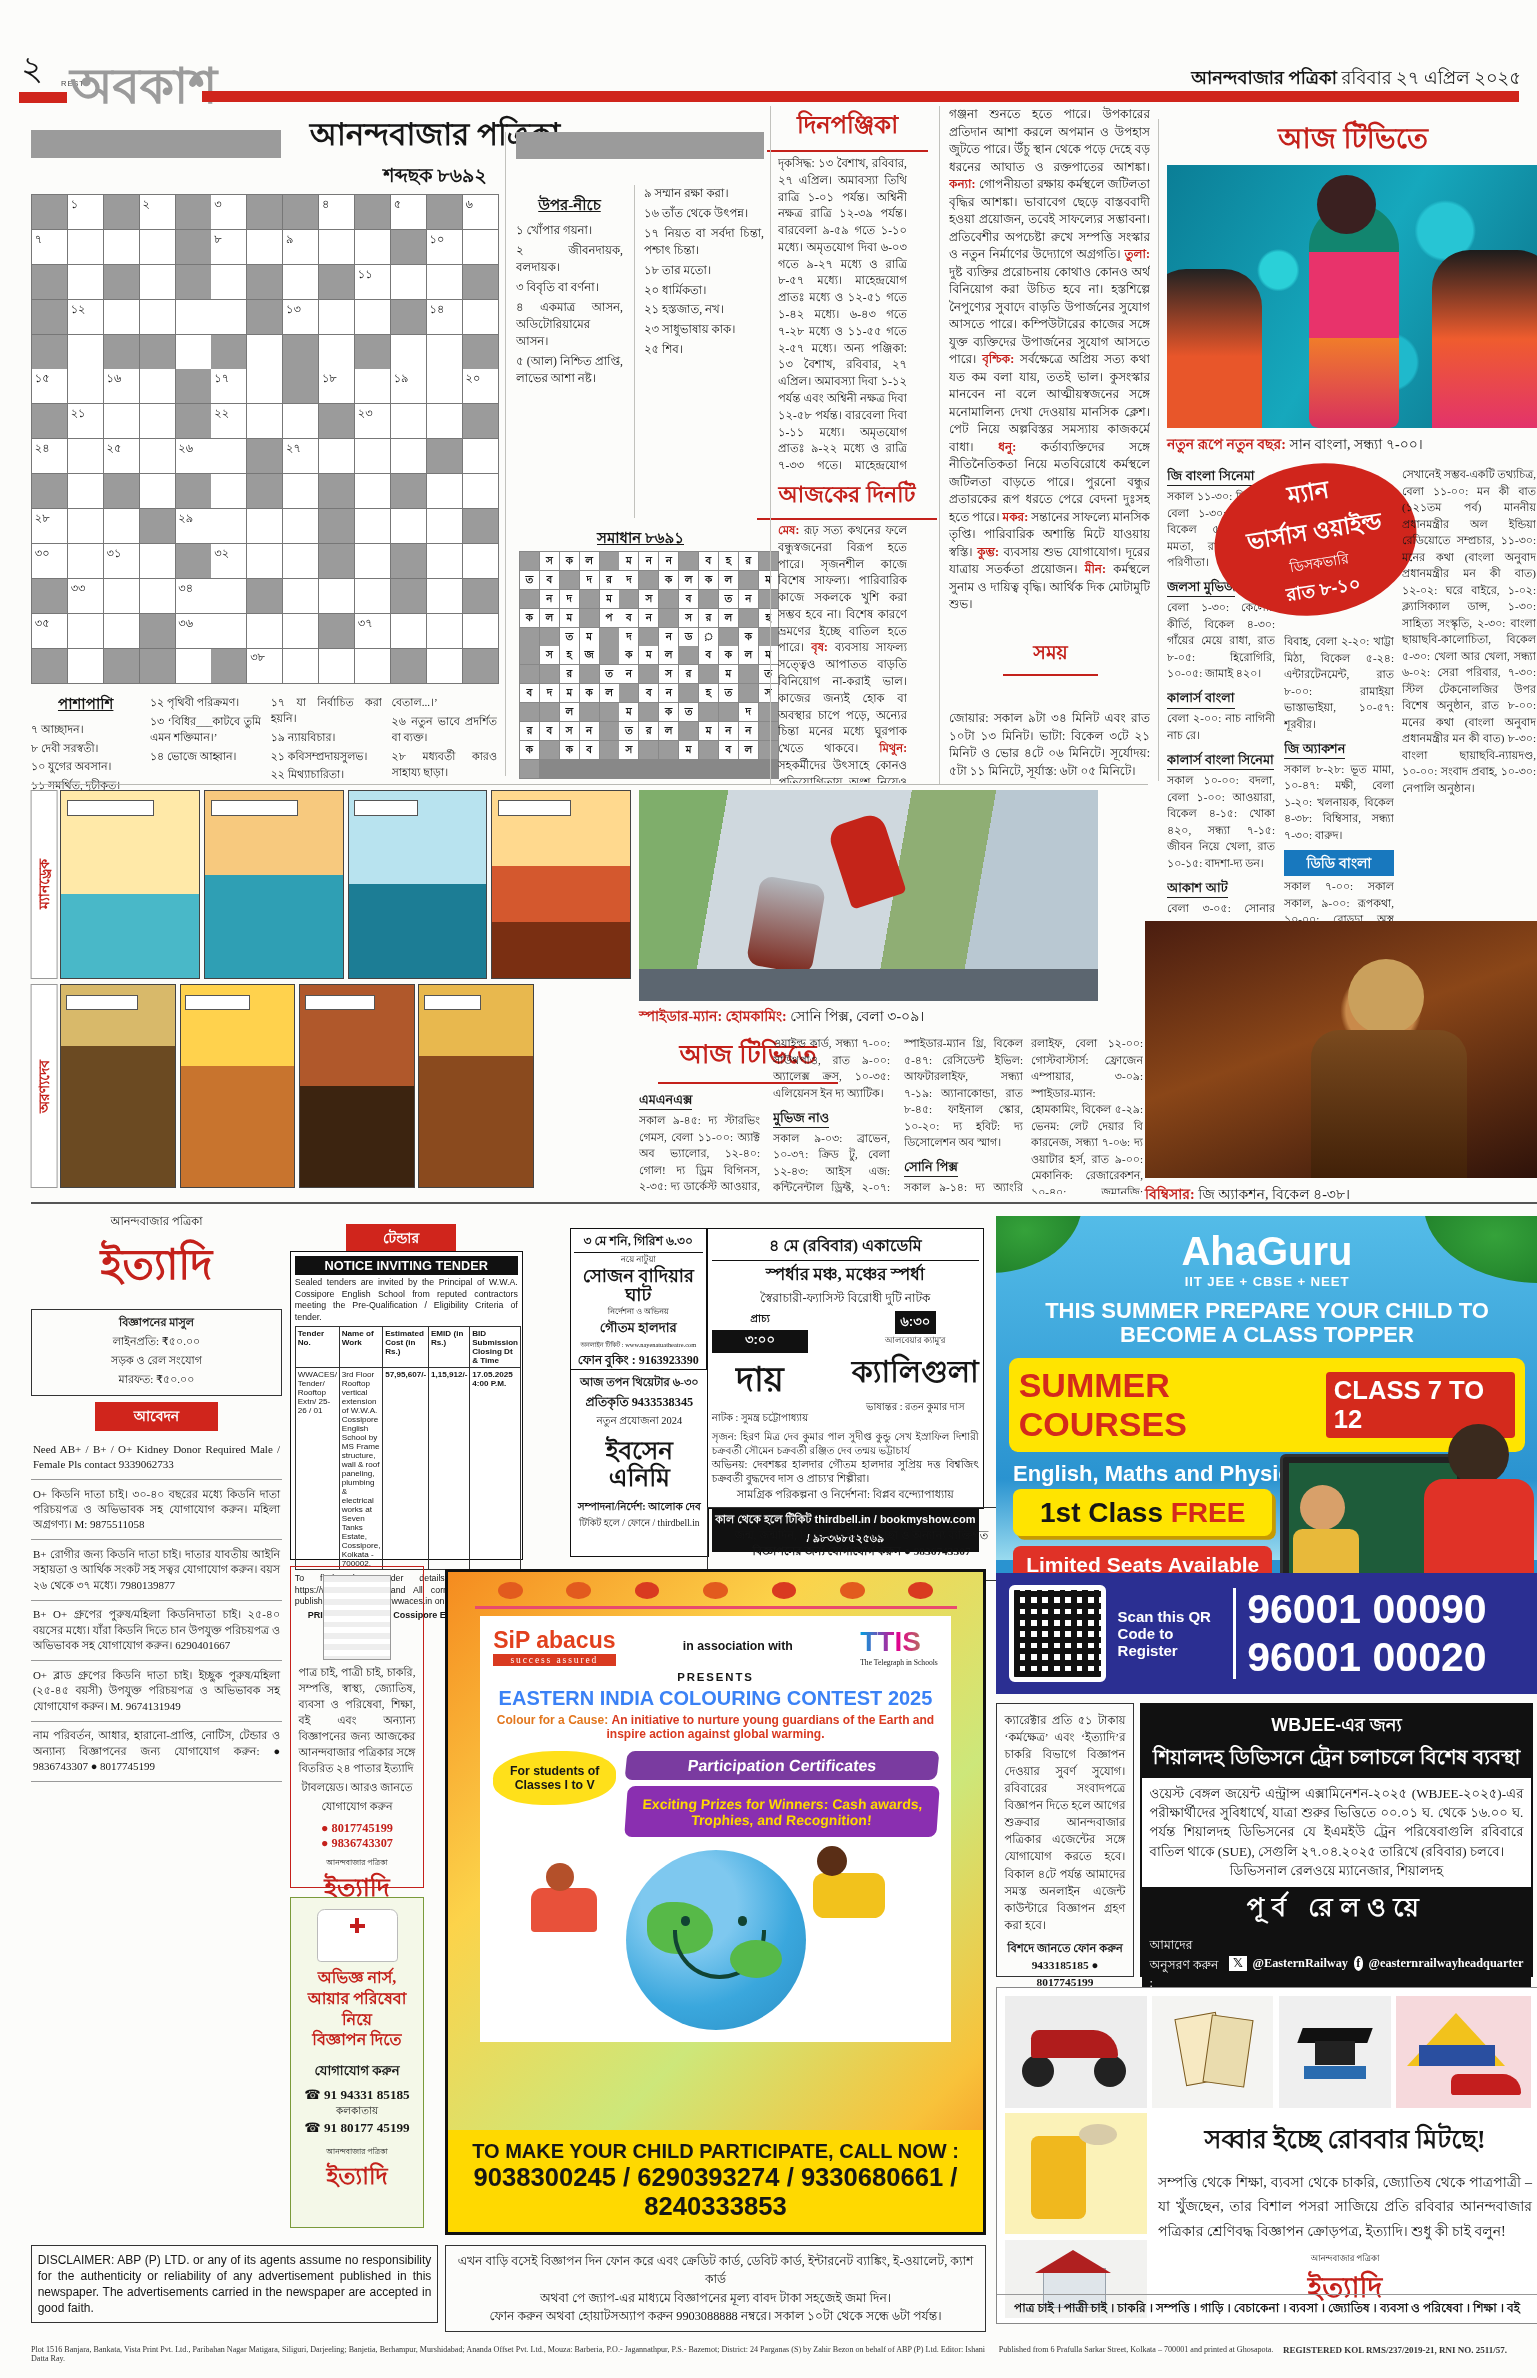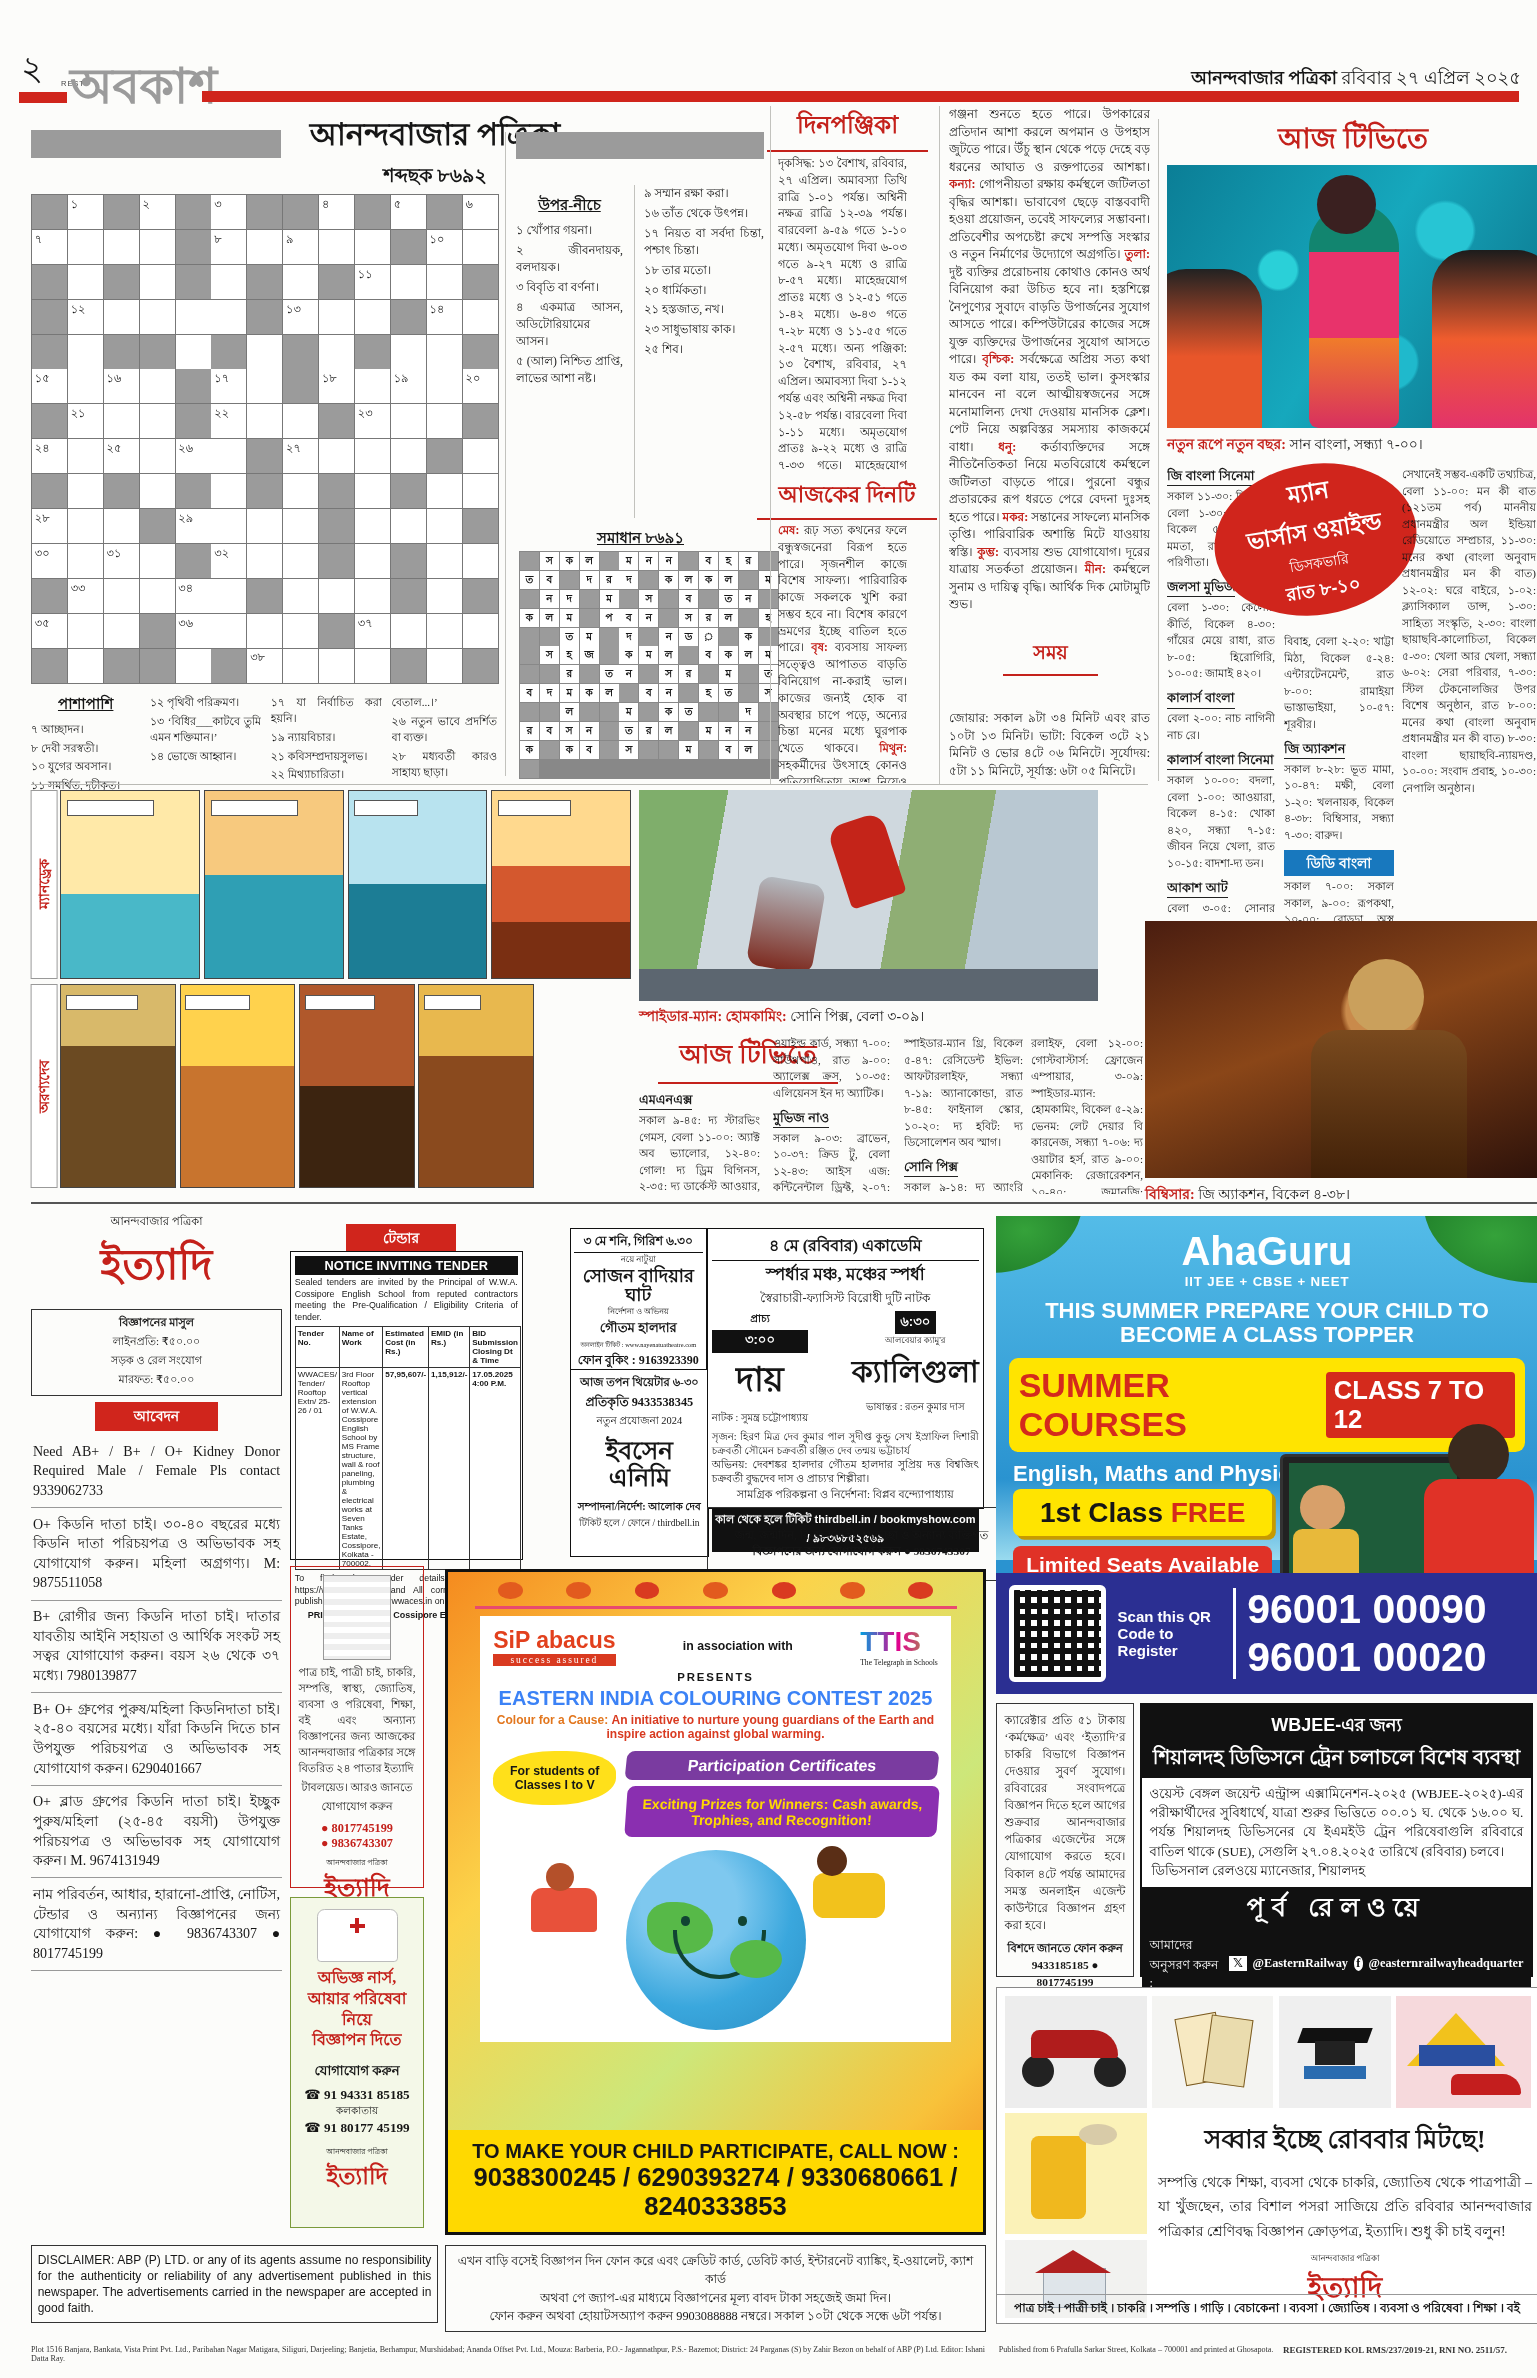--- a/index.html
+++ b/index.html
@@ -41,21 +41,21 @@
       writing-mode:vertical-rl;transform:rotate(180deg);text-align:center;font-size:14px;font-family:"Liberation Sans",sans-serif}
   .panelrow{display:flex;gap:3.8px;flex:1}
   .panel{flex:1;border:0.9px solid #444;position:relative;overflow:hidden}
   .capbox{position:absolute;background:#fff;border:0.9px solid #555;height:13.2px;width:62%;left:4%;top:5%}
   
   .tab{background:#d0251c;color:#fff;font-weight:bold;text-align:center;font-size:14px;padding:2.8px 0;font-family:"Liberation Sans",sans-serif}
   .box{border:1.9px solid #111;background:#fff}
   .blackbar{background:#111;color:#fff;font-weight:bold;text-align:center;font-family:"Liberation Sans",sans-serif}
   table.tnd{border-collapse:collapse;width:100%;font-size:8.1px;font-family:"Liberation Sans",sans-serif}
   table.tnd th,table.tnd td{border:0.9px solid #333;padding:1.9px;vertical-align:top;text-align:left}
-  .clsad{border-bottom:0.9px solid #999;padding:6.6px 1.9px;font-size:14px;line-height:1.4;text-align:justify}
+  .clsad{border-bottom:0.9px solid #999;padding:6.6px 1.9px;font-size:11px;line-height:1.4;text-align:justify}
   .chip{border-radius:7.6px;text-align:center;font-family:"Liberation Sans",sans-serif;font-weight:bold}
   .qr{width:87px;height:87px;background:
       repeating-linear-gradient(0deg,#111 0 5.7px,transparent 5.7px 11.4px),
       repeating-linear-gradient(90deg,#111 0 5.7px,#fff 5.7px 11.4px);border:5.7px solid #fff;border-radius:5.7px}
   .earth{width:180px;height:180px;border-radius:50%;background:radial-gradient(circle at 35% 30%,#7ec8ef 0 28%,#3aa7dd 60%,#2b8ec4);position:relative;margin:0 auto}
   .earth:before{content:"";position:absolute;width:66px;height:52px;background:#57b948;border-radius:40% 60% 50% 50%;left:21px;top:52px}
   .earth:after{content:"";position:absolute;width:52px;height:38px;background:#57b948;border-radius:50%;right:24px;top:90px}
   .smile{position:absolute;width:85px;height:45px;border:4.7px solid #143;border-top:none;border-radius:0 0 85px 85px;left:47px;top:80px}
   .eye{position:absolute;width:9.5px;height:9.5px;background:#143;border-radius:50%;top:66px}
 </style>
@@ -868,21 +868,21 @@
     <div class="b" style="margin-top:5.7px">বিশদে জানতে ফোন করুন</div>
     <div class="b">9433185185 ● 8017745199</div>
   </div>
 
   <div class="abs" style="left:1140px;top:1703px;width:393px;height:274px;border:2.8px solid #111;box-sizing:border-box;background:#fff">
     <div class="blackbar" style="padding:5.7px 0 3.8px">
       <div style="font-size:18px">WBJEE-এর জন্য</div>
       <div style="font-size:20px">শিয়ালদহ ডিভিসনে ট্রেন চলাচলে বিশেষ ব্যবস্থা</div>
     </div>
     <div class="jus" style="font-size:13.2px;line-height:1.45;padding:5.7px 7.6px 0">ওয়েস্ট বেঙ্গল জয়েন্ট এন্ট্রান্স এক্সামিনেশন-২০২৫ (WBJEE-২০২৫)-এর পরীক্ষার্থীদের সুবিধার্থে, যাত্রা শুরুর ভিত্তিতে ০০.০১ ঘ. থেকে ১৬.০০ ঘ. পর্যন্ত শিয়ালদহ ডিভিসনের যে ইএমইউ ট্রেন পরিষেবাগুলি রবিবারে বাতিল থাকে (SUE), সেগুলি ২৭.০৪.২০২৫ তারিখে (রবিবার) চলবে।</div>
-    <div style="font-size:13.2px;text-align:left;padding:0 9.5px">ডিভিসনাল রেলওয়ে ম্যানেজার, শিয়ালদহ</div>
+    <div style="font-size:13.2px;text-align:center;padding:0 9.5px">ডিভিসনাল রেলওয়ে ম্যানেজার, শিয়ালদহ</div>
     <div class="blackbar" style="font-size:25.6px;letter-spacing:7.6px;padding:1.9px 0;margin-top:3.8px">পূর্ব রেলওয়ে</div>
     <div style="background:#111;color:#fff;display:flex;align-items:center;gap:5.7px;padding:2.8px 7.6px;font-size:12.3px">
       <span>আমাদের অনুসরণ করুন :</span>
       <span style="background:#fff;color:#111;font-weight:bold;padding:0 3.8px">𝕏</span>
       <span class="b">@EasternRailway</span>
       <span style="background:#fff;color:#111;font-weight:bold;border-radius:50%;width:15px;height:15px;text-align:center;line-height:15px">f</span>
       <span class="b">@easternrailwayheadquarter</span>
     </div>
   </div>
 

